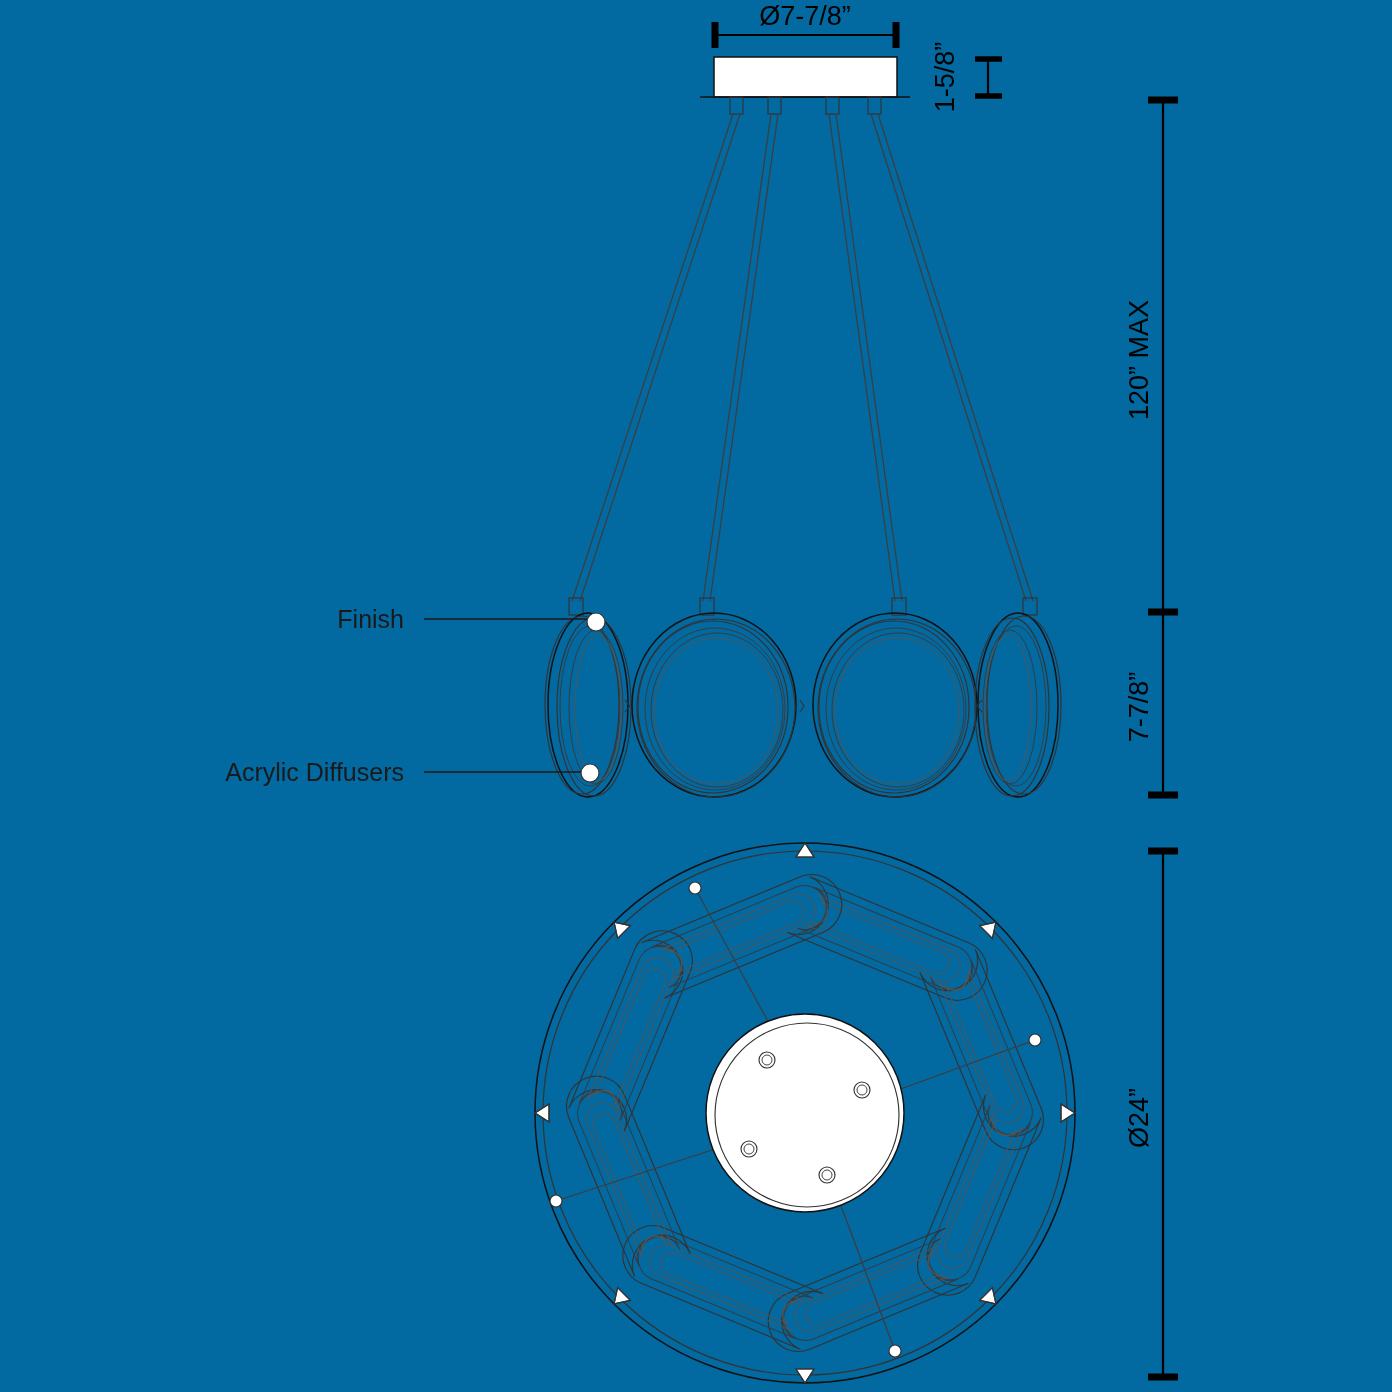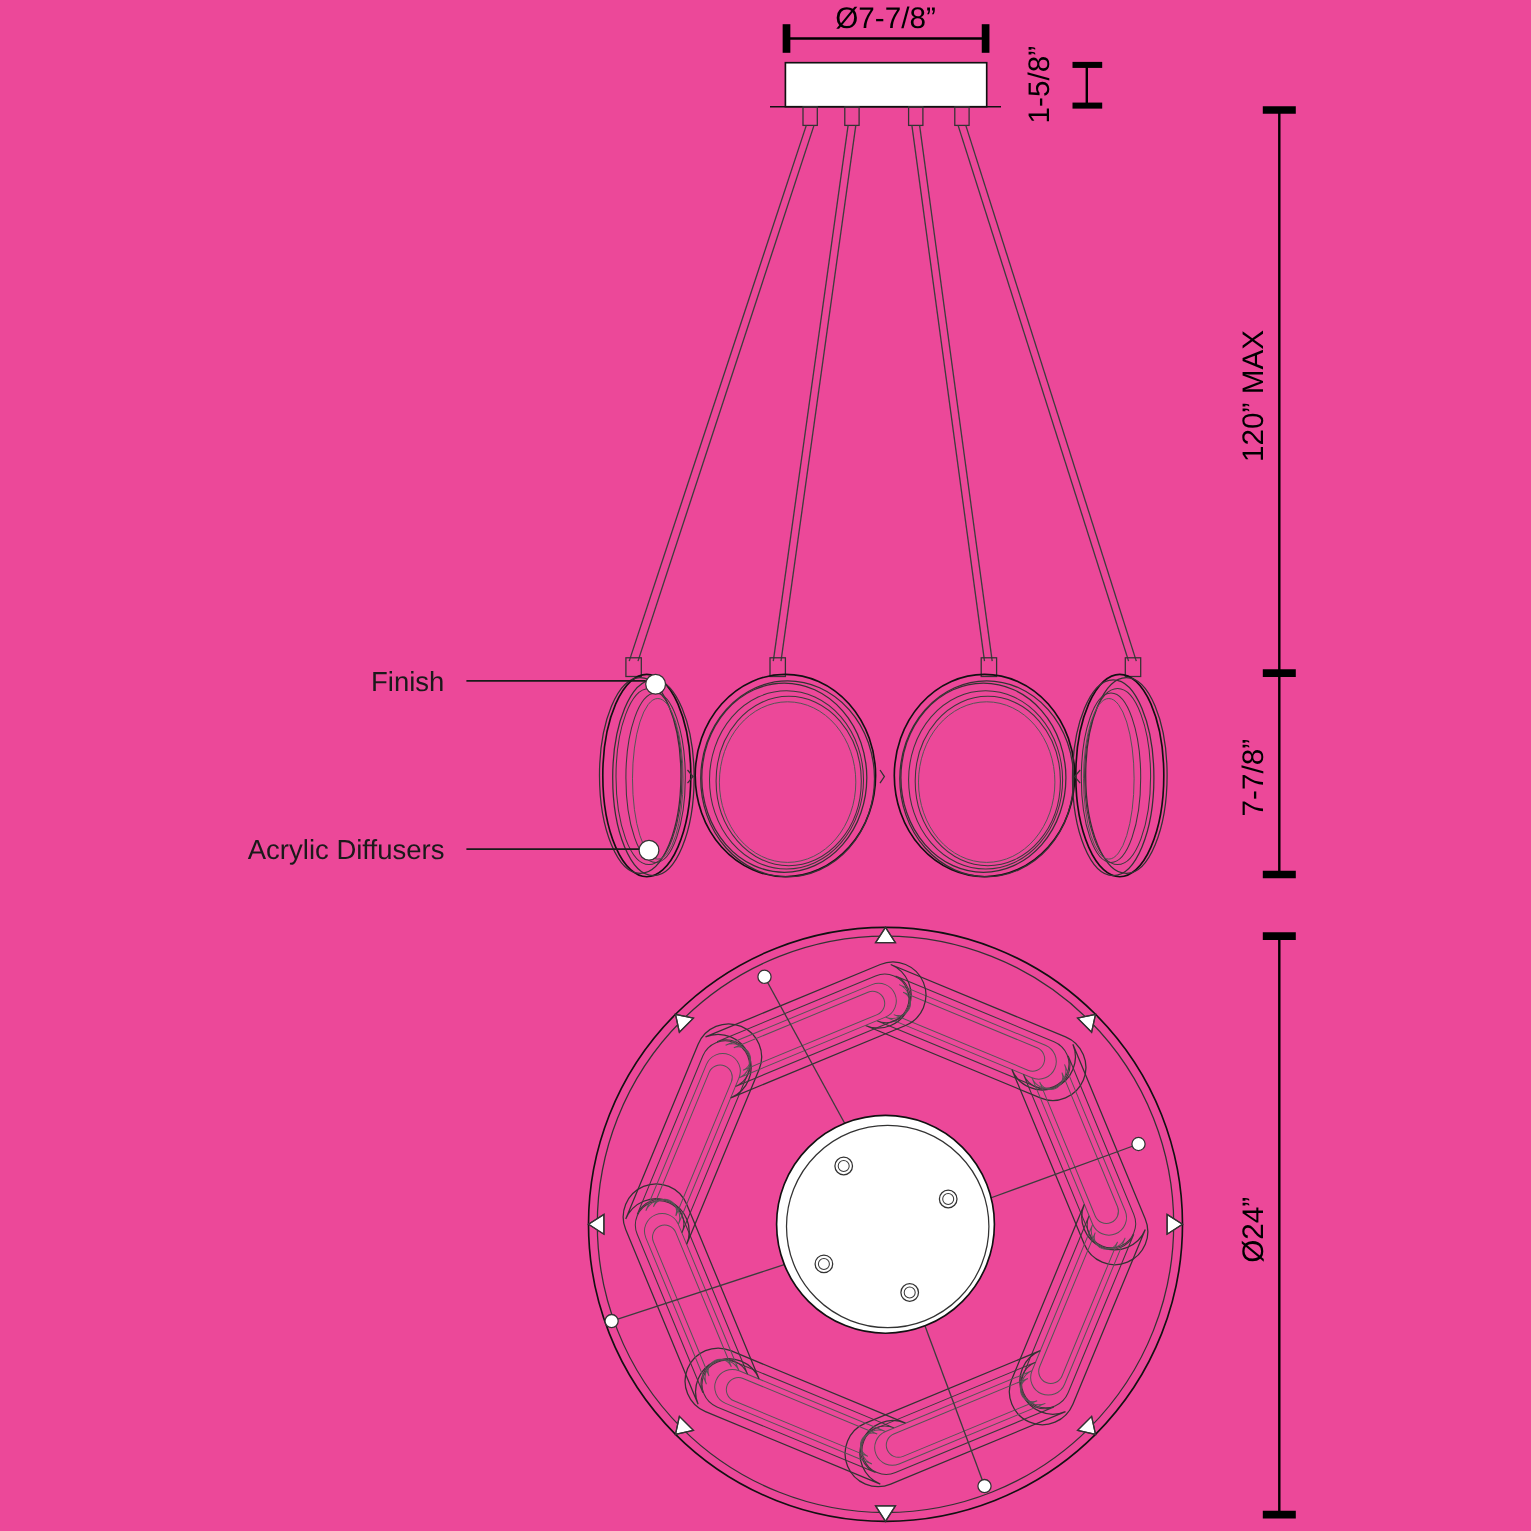--- a/index.html
+++ b/index.html
@@ -8,21 +8,21 @@
     padding: 0;
     background: #ffffff;
   }
   body {
     font-family: "Liberation Sans", sans-serif;
   }
   #sheet {
     position: relative;
     width: 1392px;
     height: 1392px;
-    background: #ec4899;
+    background: #0369a1;
     overflow: hidden;
   }
   #sheet svg {
     position: absolute;
     top: 0;
     left: 0;
     width: 1392px;
     height: 1392px;
   }
   .dim-text {

